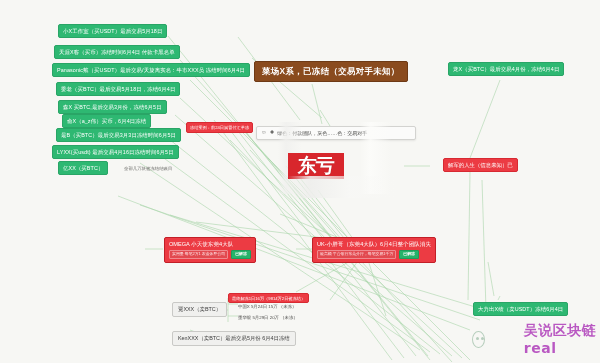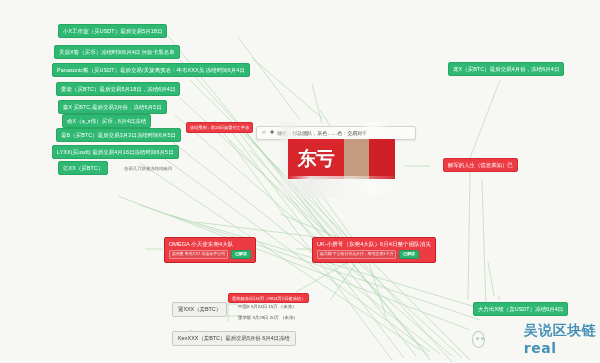--- a/index.html
+++ b/index.html
@@ -107,20 +107,21 @@
   }
   #legend .gi{font-size:5.5px;line-height:1;color:#6a6a68;}
 
   
   #emblem{
     position:absolute;
     left:288px;top:139px;
     width:107px;height:40px;
     z-index:8;
     display:flex;
+    align-items:flex-end;
   }
   #emblem .seg1{width:52%;background:#d8262c;display:flex;align-items:center;justify-content:center;}
   #emblem .seg2{width:24%;background:#c49a80;}
   #emblem .seg3{width:24%;background:#cf2028;}
   #emblem .cn{
     color:#ffffff;font-size:19px;font-weight:bold;
     font-family:"DejaVu Sans",sans-serif;
     letter-spacing:-1px;
     text-shadow:0 0 1px rgba(0,0,0,.25);
   }
@@ -150,21 +151,21 @@
     position:relative;
     background:transparent;
   }
   #watermark .wm-logo:before{
     content:"";position:absolute;left:3px;top:5px;width:3px;height:3px;border-radius:50%;background:#9fbfa8;
   }
   #watermark .wm-logo:after{
     content:"";position:absolute;left:8px;top:5px;width:3px;height:3px;border-radius:50%;background:#9fbfa8;
   }
   #watermark .wm-text{
-    font-size:14px;color:#0369a1;font-weight:bold;letter-spacing:.5px;
+    font-size:14px;color:#a21caf;font-weight:bold;letter-spacing:.5px;
     font-family:"DejaVu Sans",sans-serif;
     margin-left:36px;
   }
 </style>
 </head>
 <body>
 
 <div id="canvas">
 
   <svg id="links" viewBox="0 0 600 363">
@@ -233,20 +234,21 @@
   <div class="node green" style="left:58px;top:100px;"><span>森X 买BTC,最后交易3月份，冻结6月5日</span></div>
   <div class="node green" style="left:62px;top:114px;"><span>俞X（a_z伟）买币，6月4日冻结</span></div>
   <div class="node green" style="left:56px;top:128px;"><span>最B（买BTC）最后交易3月3日冻结时间6月5日</span></div>
   <div class="node green" style="left:52px;top:145px;"><span>LYXX(买usdt) 最后交易4月16日冻结时间6月5日</span></div>
   <div class="node green" style="left:58px;top:161px;"><span>亿XX（买BTC）</span></div>
 
   <div class="node plain" style="left:124px;top:166px;"><span>全部几万块被冻结结账目</span></div>
 
   <div class="node red" style="left:186px;top:122px;font-size:4.2px;padding:2px 3px;"><span>冻结案例：前24日晨冒付汇单冻</span></div>
 
+  <div class="node brown" style="left:254px;top:61px;"><span>菜场X系，已冻结（交易对手未知）</span></div>
 
   <div id="legend">
     <span class="gi">☺</span>
     <span class="gi">✹</span>
     <span>绿色：付款团队，灰色……色：交易对手</span>
   </div>
 
   <div id="emblem">
     <div class="seg1">
       <span class="cn">东亏</span>

